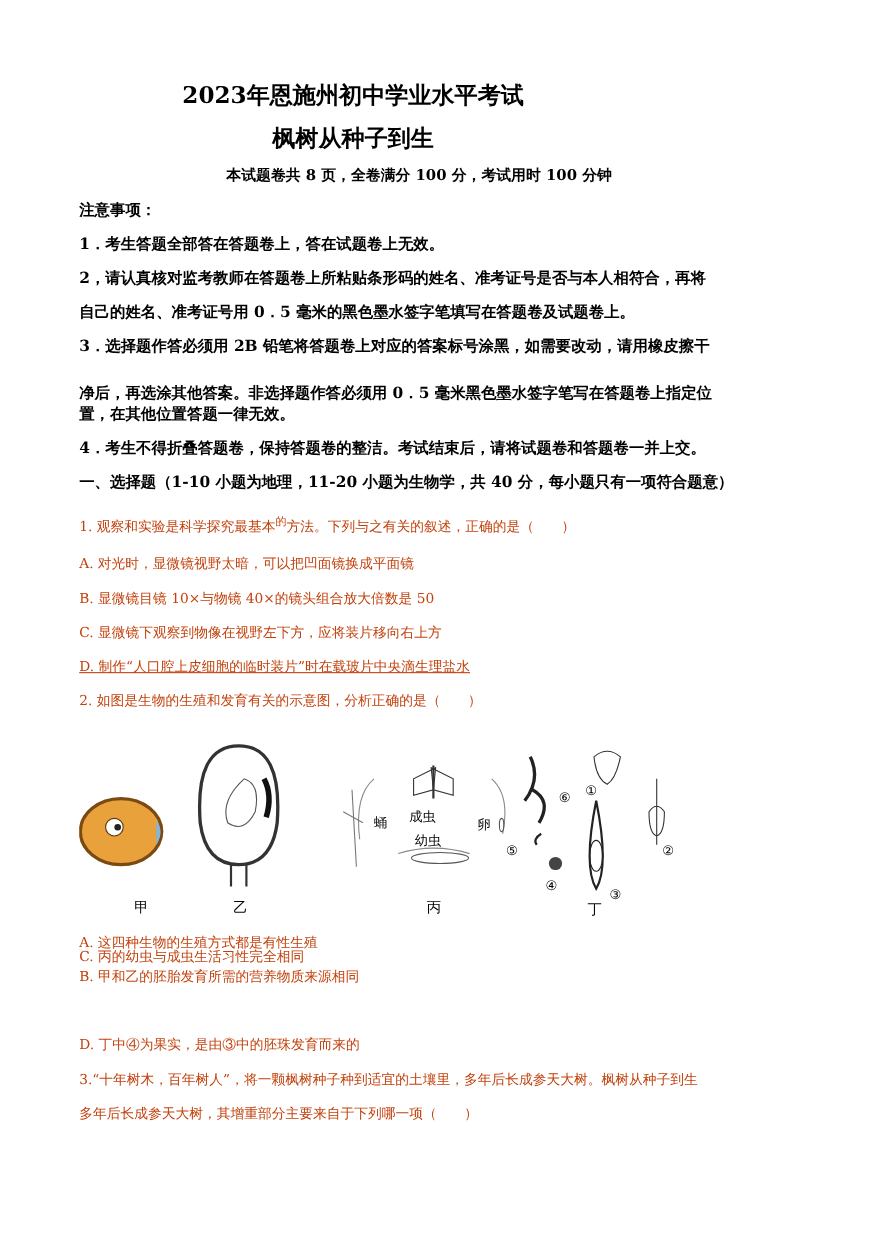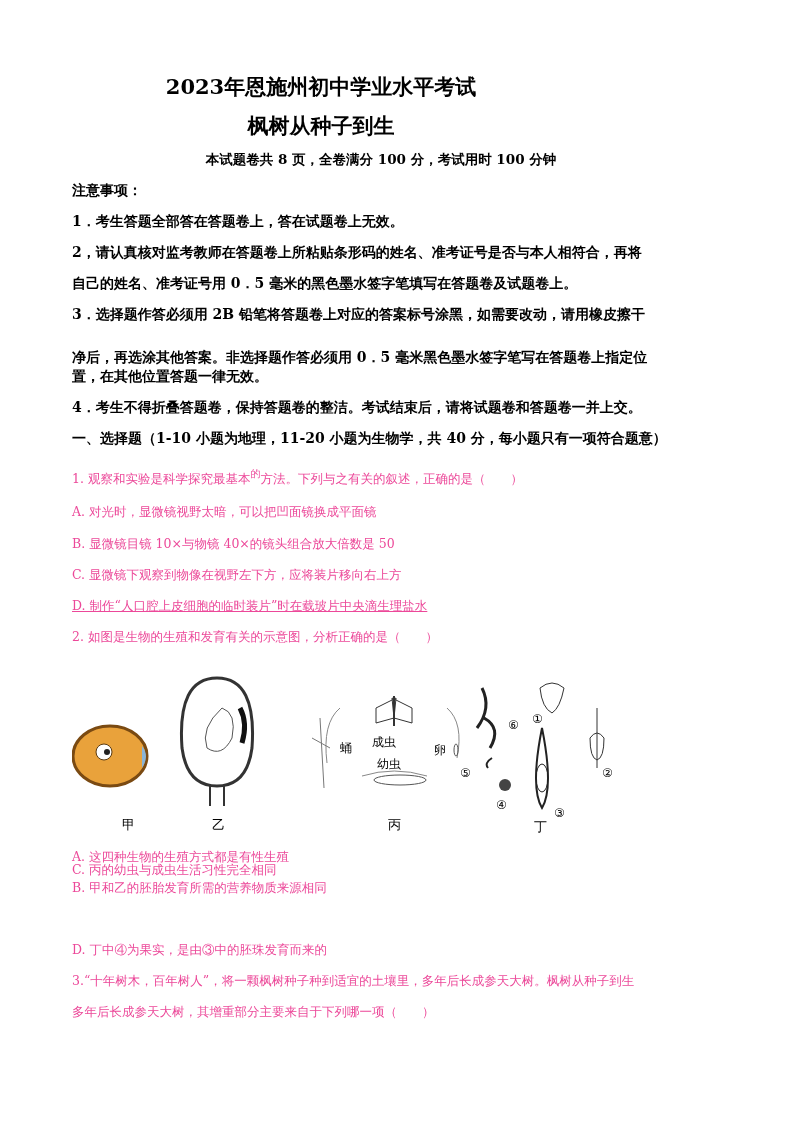--- a/index.html
+++ b/index.html
@@ -2,21 +2,21 @@
 <html><head>
 <meta charset="utf-8">
 <style>
   html, body { margin:0; padding:0; background:#fff; }
   body { width:793px; height:1122px; position:relative; overflow:hidden; color:#000;
          font-family:"DejaVu Serif","Liberation Serif",serif; }
   .abs { position:absolute; white-space:nowrap; }
   .title { font-weight:bold; font-size:21px; left:0; width:642px; text-align:center; }
   .sub { font-weight:bold; font-size:13.5px; left:0; width:762px; text-align:center; }
   .note { font-weight:bold; font-size:14px; left:72px; }
-  .q { font-size:12.5px; left:72px; color:#ec4899; }
+  .q { font-size:12.5px; left:72px; color:#c2410c; }
   .sup { font-size:10px; position:relative; top:-6px; }
   .fig { position:absolute; left:72px; top:668px; width:640px; height:170px; }
   .figlabel { position:absolute; font-size:13px; font-family:"DejaVu Sans",sans-serif; }
   .small { font-size:12px; font-family:"DejaVu Sans",sans-serif; position:absolute; }
 </style>
 </head>
 <body>
 
 <div class="abs title" style="top:73px;">2023年恩施州初中学业水平考试</div>
 <div class="abs title" style="top:112px;">枫树从种子到生</div>

